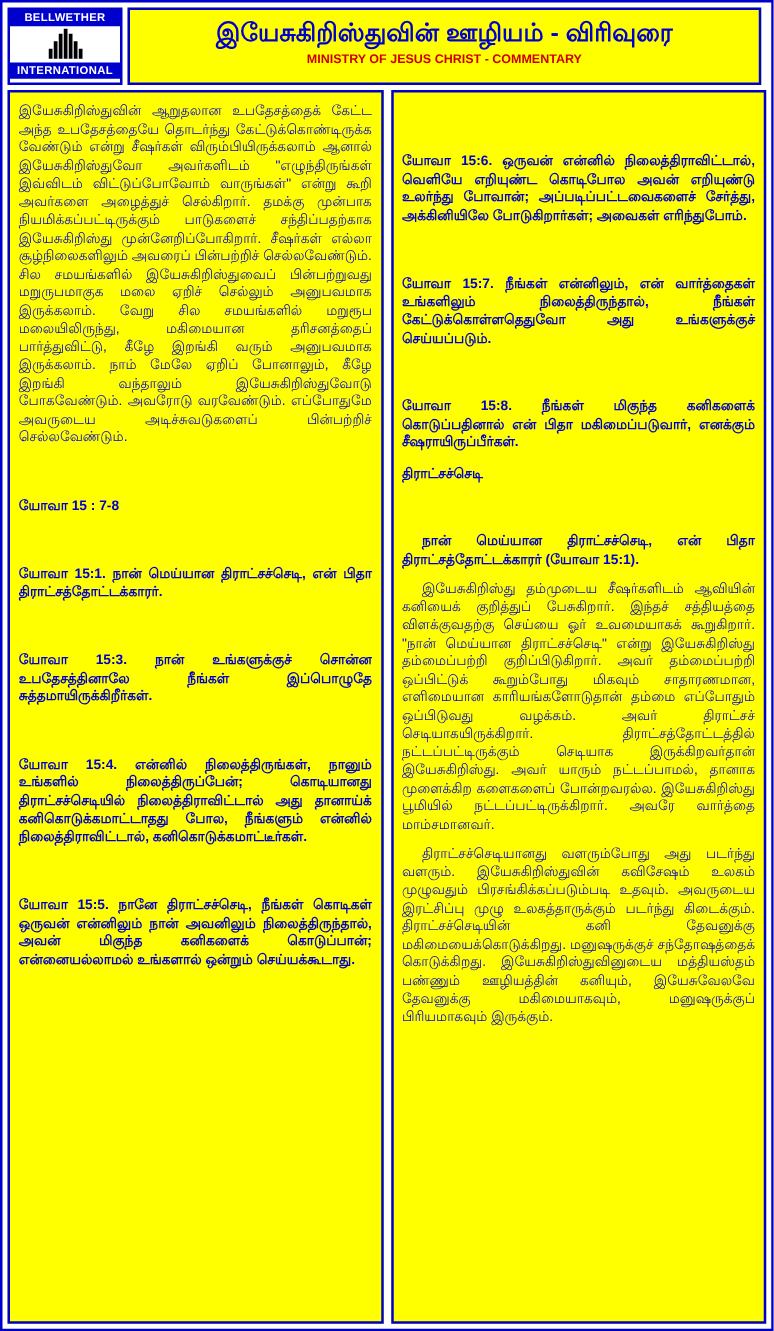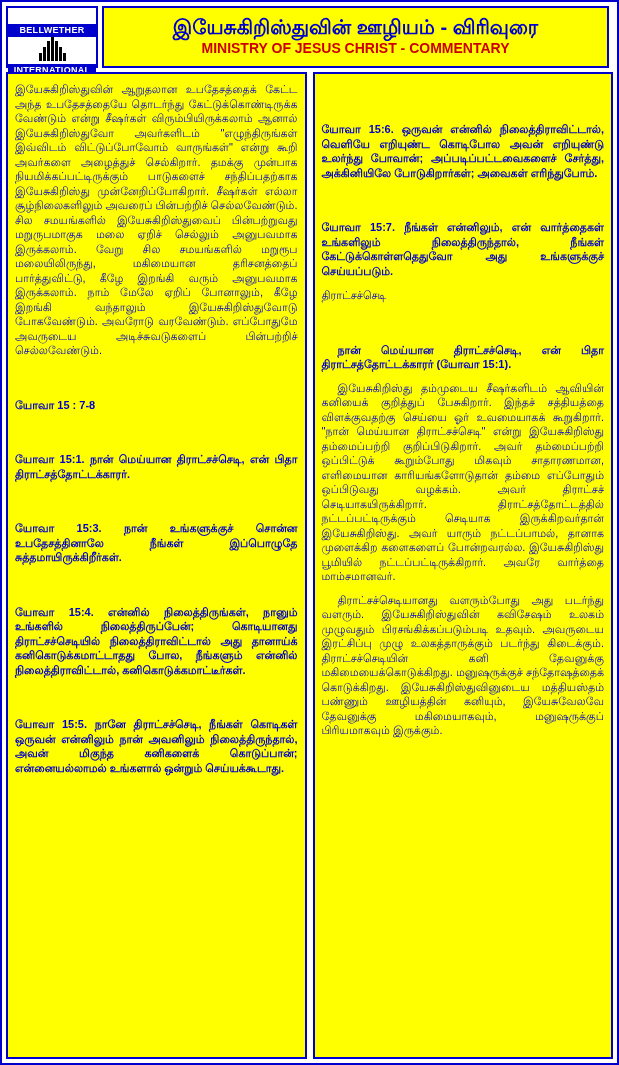--- a/index.html
+++ b/index.html
@@ -33,21 +33,21 @@
   .logo-box {
     border: 2px solid #0000cc;
     background: #ffffff;
     width: 92px;
     flex: 0 0 92px;
     display: flex;
     flex-direction: column;
     align-items: center;
     justify-content: flex-start;
     box-sizing: border-box;
-    padding: 16px 0 0 0;
+    padding: 0 0 0 0;
   }
   .logo-band {
     background: #0000cc;
     color: #ffffff;
     font-size: 9px;
     font-weight: bold;
     letter-spacing: 0.3px;
     width: 100%;
     text-align: center;
     line-height: 11px;
@@ -91,21 +91,21 @@
   }
   .title-ta {
     color: #0000cc;
     font-size: 20px;
     font-weight: bold;
     line-height: 20px;
     text-align: center;
   }
   .title-en {
     color: #cc0000;
-    font-size: 14px;
+    font-size: 10px;
     font-weight: bold;
     line-height: 18px;
     text-align: center;
     margin-top: 2px;
   }
 
   
   .body-area {
     position: absolute;
     top: 70px;
@@ -132,21 +132,21 @@
     text-justify: inter-word;
   }
   p.para.indent {
     text-indent: 16px;
   }
   p.bold {
     font-weight: bold;
     margin-top: 40px;
   }
   p.heading {
-    font-weight: normal;
+    font-weight: bold;
     margin: 10px 0 8px 0;
   }
   p.tight {
     margin-bottom: 3px;
   }
 </style>
 </head>
 <body>
 
 <div class="page">
@@ -181,20 +181,21 @@
         <p class="para">இயேசுகிறிஸ்துவின் ஆறுதலான உபதேசத்தைக் கேட்ட அந்த உபதேசத்தையே தொடர்ந்து கேட்டுக்கொண்டிருக்க வேண்டும் என்று சீஷர்கள் விரும்பியிருக்கலாம் ஆனால் இயேசுகிறிஸ்துவோ அவர்களிடம் "எழுந்திருங்கள் இவ்விடம் விட்டுப்போவோம் வாருங்கள்" என்று கூறி அவர்களை அழைத்துச் செல்கிறார். தமக்கு முன்பாக நியமிக்கப்பட்டிருக்கும் பாடுகளைச் சந்திப்பதற்காக இயேசுகிறிஸ்து முன்னேறிப்போகிறார். சீஷர்கள் எல்லா சூழ்நிலைகளிலும் அவரைப் பின்பற்றிச் செல்லவேண்டும். சில சமயங்களில் இயேசுகிறிஸ்துவைப் பின்பற்றுவது மறுருபமாகுக மலை ஏறிச் செல்லும் அனுபவமாக இருக்கலாம். வேறு சில சமயங்களில் மறுரூப மலையிலிருந்து, மகிமையான தரிசனத்தைப் பார்த்துவிட்டு, கீழே இறங்கி வரும் அனுபவமாக இருக்கலாம். நாம் மேலே ஏறிப் போனாலும், கீழே இறங்கி வந்தாலும் இயேசுகிறிஸ்துவோடு போகவேண்டும். அவரோடு வரவேண்டும். எப்போதுமே அவருடைய அடிச்சுவடுகளைப் பின்பற்றிச் செல்லவேண்டும்.</p>
         <p class="para bold tight">யோவா 15 : 7-8</p>
         <p class="para bold">யோவா 15:1. நான் மெய்யான திராட்சச்செடி, என் பிதா திராட்சத்தோட்டக்காரர்.</p>
         <p class="para bold">யோவா 15:3. நான் உங்களுக்குச் சொன்ன உபதேசத்தினாலே நீங்கள் இப்பொழுதே சுத்தமாயிருக்கிறீர்கள்.</p>
         <p class="para bold">யோவா 15:4. என்னில் நிலைத்திருங்கள், நானும் உங்களில் நிலைத்திருப்பேன்; கொடியானது திராட்சச்செடியில் நிலைத்திராவிட்டால் அது தானாய்க் கனிகொடுக்கமாட்டாதது போல, நீங்களும் என்னில் நிலைத்திராவிட்டால், கனிகொடுக்கமாட்டீர்கள்.</p>
         <p class="para bold">யோவா 15:5. நானே திராட்சச்செடி, நீங்கள் கொடிகள் ஒருவன் என்னிலும் நான் அவனிலும் நிலைத்திருந்தால், அவன் மிகுந்த கனிகளைக் கொடுப்பான்; என்னையல்லாமல் உங்களால் ஒன்றும் செய்யக்கூடாது.</p>
       </div>
     <div class="column" id="right-col">
         <p class="para bold">யோவா 15:6. ஒருவன் என்னில் நிலைத்திராவிட்டால், வெளியே எறியுண்ட கொடிபோல அவன் எறியுண்டு உலர்ந்து போவான்; அப்படிப்பட்டவைகளைச் சேர்த்து, அக்கினியிலே போடுகிறார்கள்; அவைகள் எரிந்துபோம்.</p>
         <p class="para bold">யோவா 15:7. நீங்கள் என்னிலும், என் வார்த்தைகள் உங்களிலும் நிலைத்திருந்தால், நீங்கள் கேட்டுக்கொள்ளதெதுவோ அது உங்களுக்குச் செய்யப்படும்.</p>
+        <p class="para bold">யோவா 15:8. நீங்கள் மிகுந்த கனிகளைக் கொடுப்பதினால் என் பிதா மகிமைப்படுவார், எனக்கும் சீஷராயிருப்பீர்கள்.</p>
         <p class="para bold heading">திராட்சச்செடி</p>
         <p class="para bold indent">நான் மெய்யான திராட்சச்செடி, என் பிதா திராட்சத்தோட்டக்காரர் (யோவா 15:1).</p>
         <p class="para indent">இயேசுகிறிஸ்து தம்முடைய சீஷர்களிடம் ஆவியின் கனியைக் குறித்துப் பேசுகிறார். இந்தச் சத்தியத்தை விளக்குவதற்கு செய்யை ஓர் உவமையாகக் கூறுகிறார். "நான் மெய்யான திராட்சச்செடி" என்று இயேசுகிறிஸ்து தம்மைப்பற்றி குறிப்பிடுகிறார். அவர் தம்மைப்பற்றி ஒப்பிட்டுக் கூறும்போது மிகவும் சாதாரணமான, எளிமையான காரியங்களோடுதான் தம்மை எப்போதும் ஒப்பிடுவது வழக்கம். அவர் திராட்சச் செடியாகயிருக்கிறார். திராட்சத்தோட்டத்தில் நட்டப்பட்டிருக்கும் செடியாக இருக்கிறவர்தான் இயேசுகிறிஸ்து. அவர் யாரும் நட்டப்பாமல், தானாக முளைக்கிற களைகளைப் போன்றவரல்ல. இயேசுகிறிஸ்து பூமியில் நட்டப்பட்டிருக்கிறார். அவரே வார்த்தை மாம்சமானவர்.</p>
         <p class="para indent">திராட்சச்செடியானது வளரும்போது அது படர்ந்து வளரும். இயேசுகிறிஸ்துவின் கவிசேஷம் உலகம் முழுவதும் பிரசங்கிக்கப்படும்படி உதவும். அவருடைய இரட்சிப்பு முழு உலகத்தாருக்கும் படர்ந்து கிடைக்கும். திராட்சச்செடியின் கனி தேவனுக்கு மகிமையைக்கொடுக்கிறது. மனுஷருக்குச் சந்தோஷத்தைக் கொடுக்கிறது. இயேசுகிறிஸ்துவினுடைய மத்தியஸ்தம் பண்ணும் ஊழியத்தின் கனியும், இயேசுவேலவே தேவனுக்கு மகிமையாகவும், மனுஷருக்குப் பிரியமாகவும் இருக்கும்.</p>
       </div>
 
   </div>
 
 </div>
 

